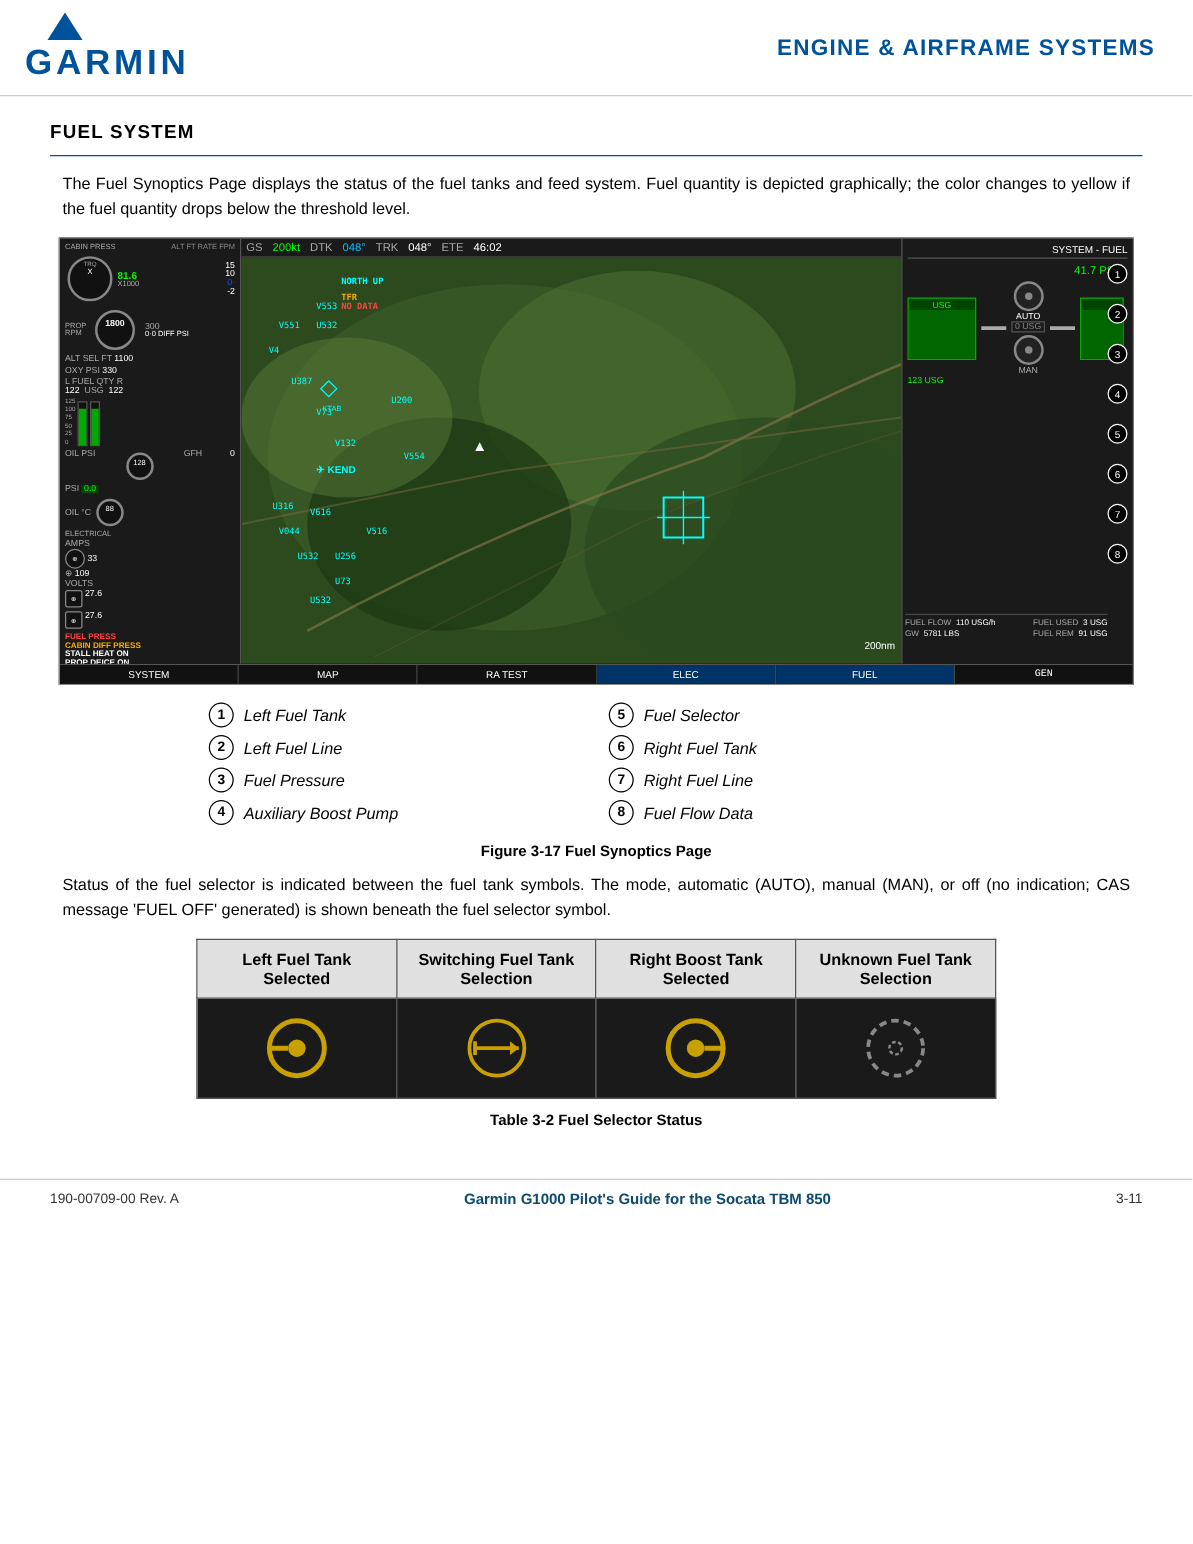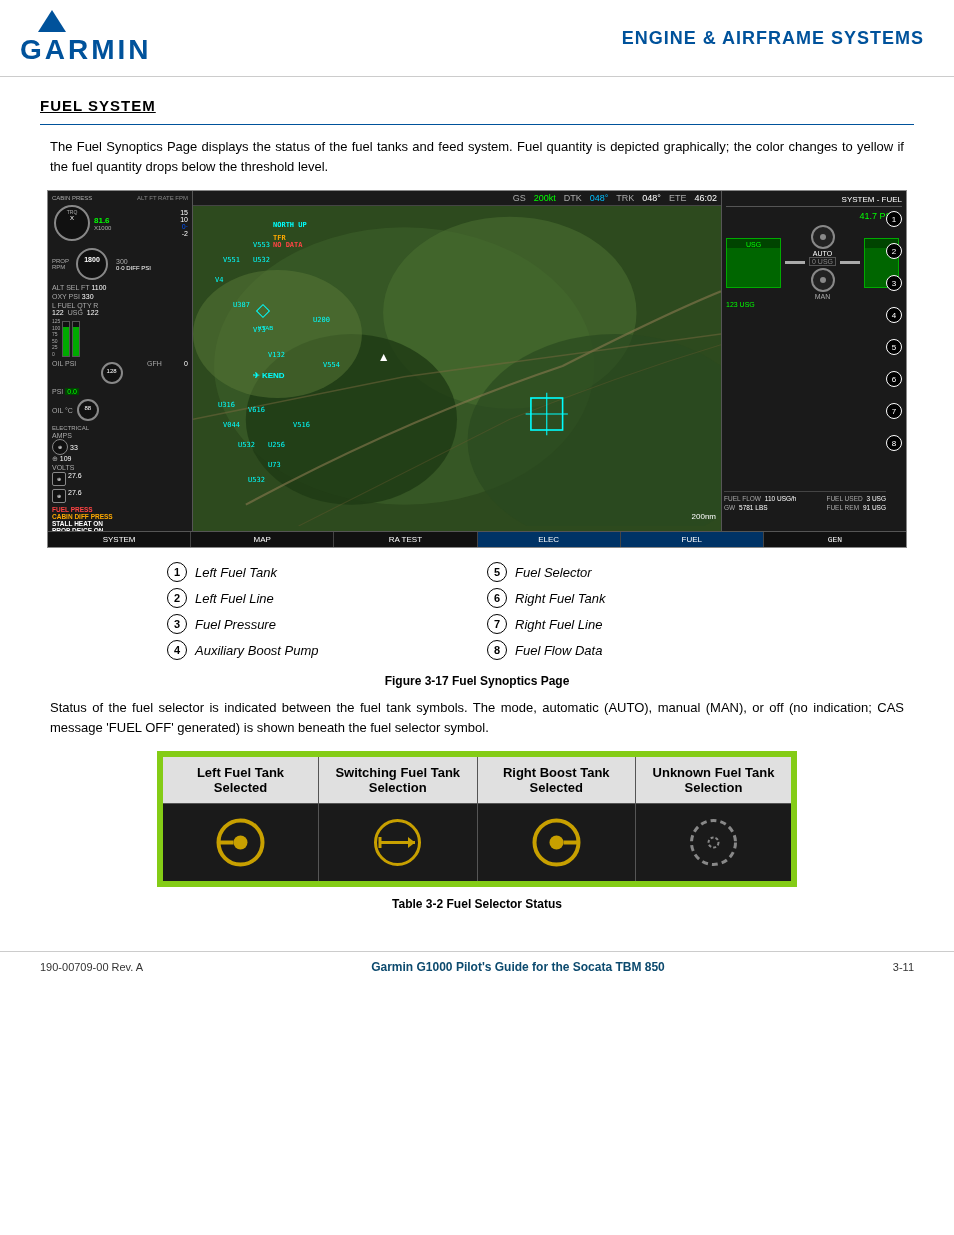--- a/index.html
+++ b/index.html
@@ -51,21 +51,20 @@
 
     
     .page-content {
       padding: 20px 40px;
     }
 
     
     .section-title {
       font-size: 15px;
       font-weight: bold;
-      text-decoration: underline;
       margin-bottom: 10px;
       letter-spacing: 1px;
     }
 
     
     .section-rule {
       border: none;
       border-top: 1px solid #00529B;
       margin-bottom: 12px;
     }
@@ -172,21 +171,21 @@
       font-size: 12px;
       font-weight: bold;
       margin-bottom: 10px;
     }
 
     
     .fuel-table {
       width: 640px;
       margin: 10px auto;
       border-collapse: collapse;
-      border: 6px solid #84cc16;
+      border: 1px solid #84cc16;
     }
     .fuel-table th {
       background: #e0e0e0;
       border: 1px solid #555;
       padding: 8px 12px;
       text-align: center;
       font-size: 13px;
       font-weight: bold;
       width: 160px;
     }
@@ -223,21 +222,20 @@
     
     .mfd-top-bar {
       background: #1a1a1a;
       color: #00ff00;
       font-size: 9px;
       display: flex;
       align-items: center;
       padding: 2px 4px;
       gap: 8px;
       border-bottom: 1px solid #444;
-      justify-content: flex-end;
     }
     .mfd-top-label { color: #aaa; }
     .mfd-top-value { color: #00ff00; }
     .mfd-top-blue { color: #00bfff; }
     .mfd-top-white { color: #fff; }
 
     
     .map-label {
       position: absolute;
       color: #fff;

